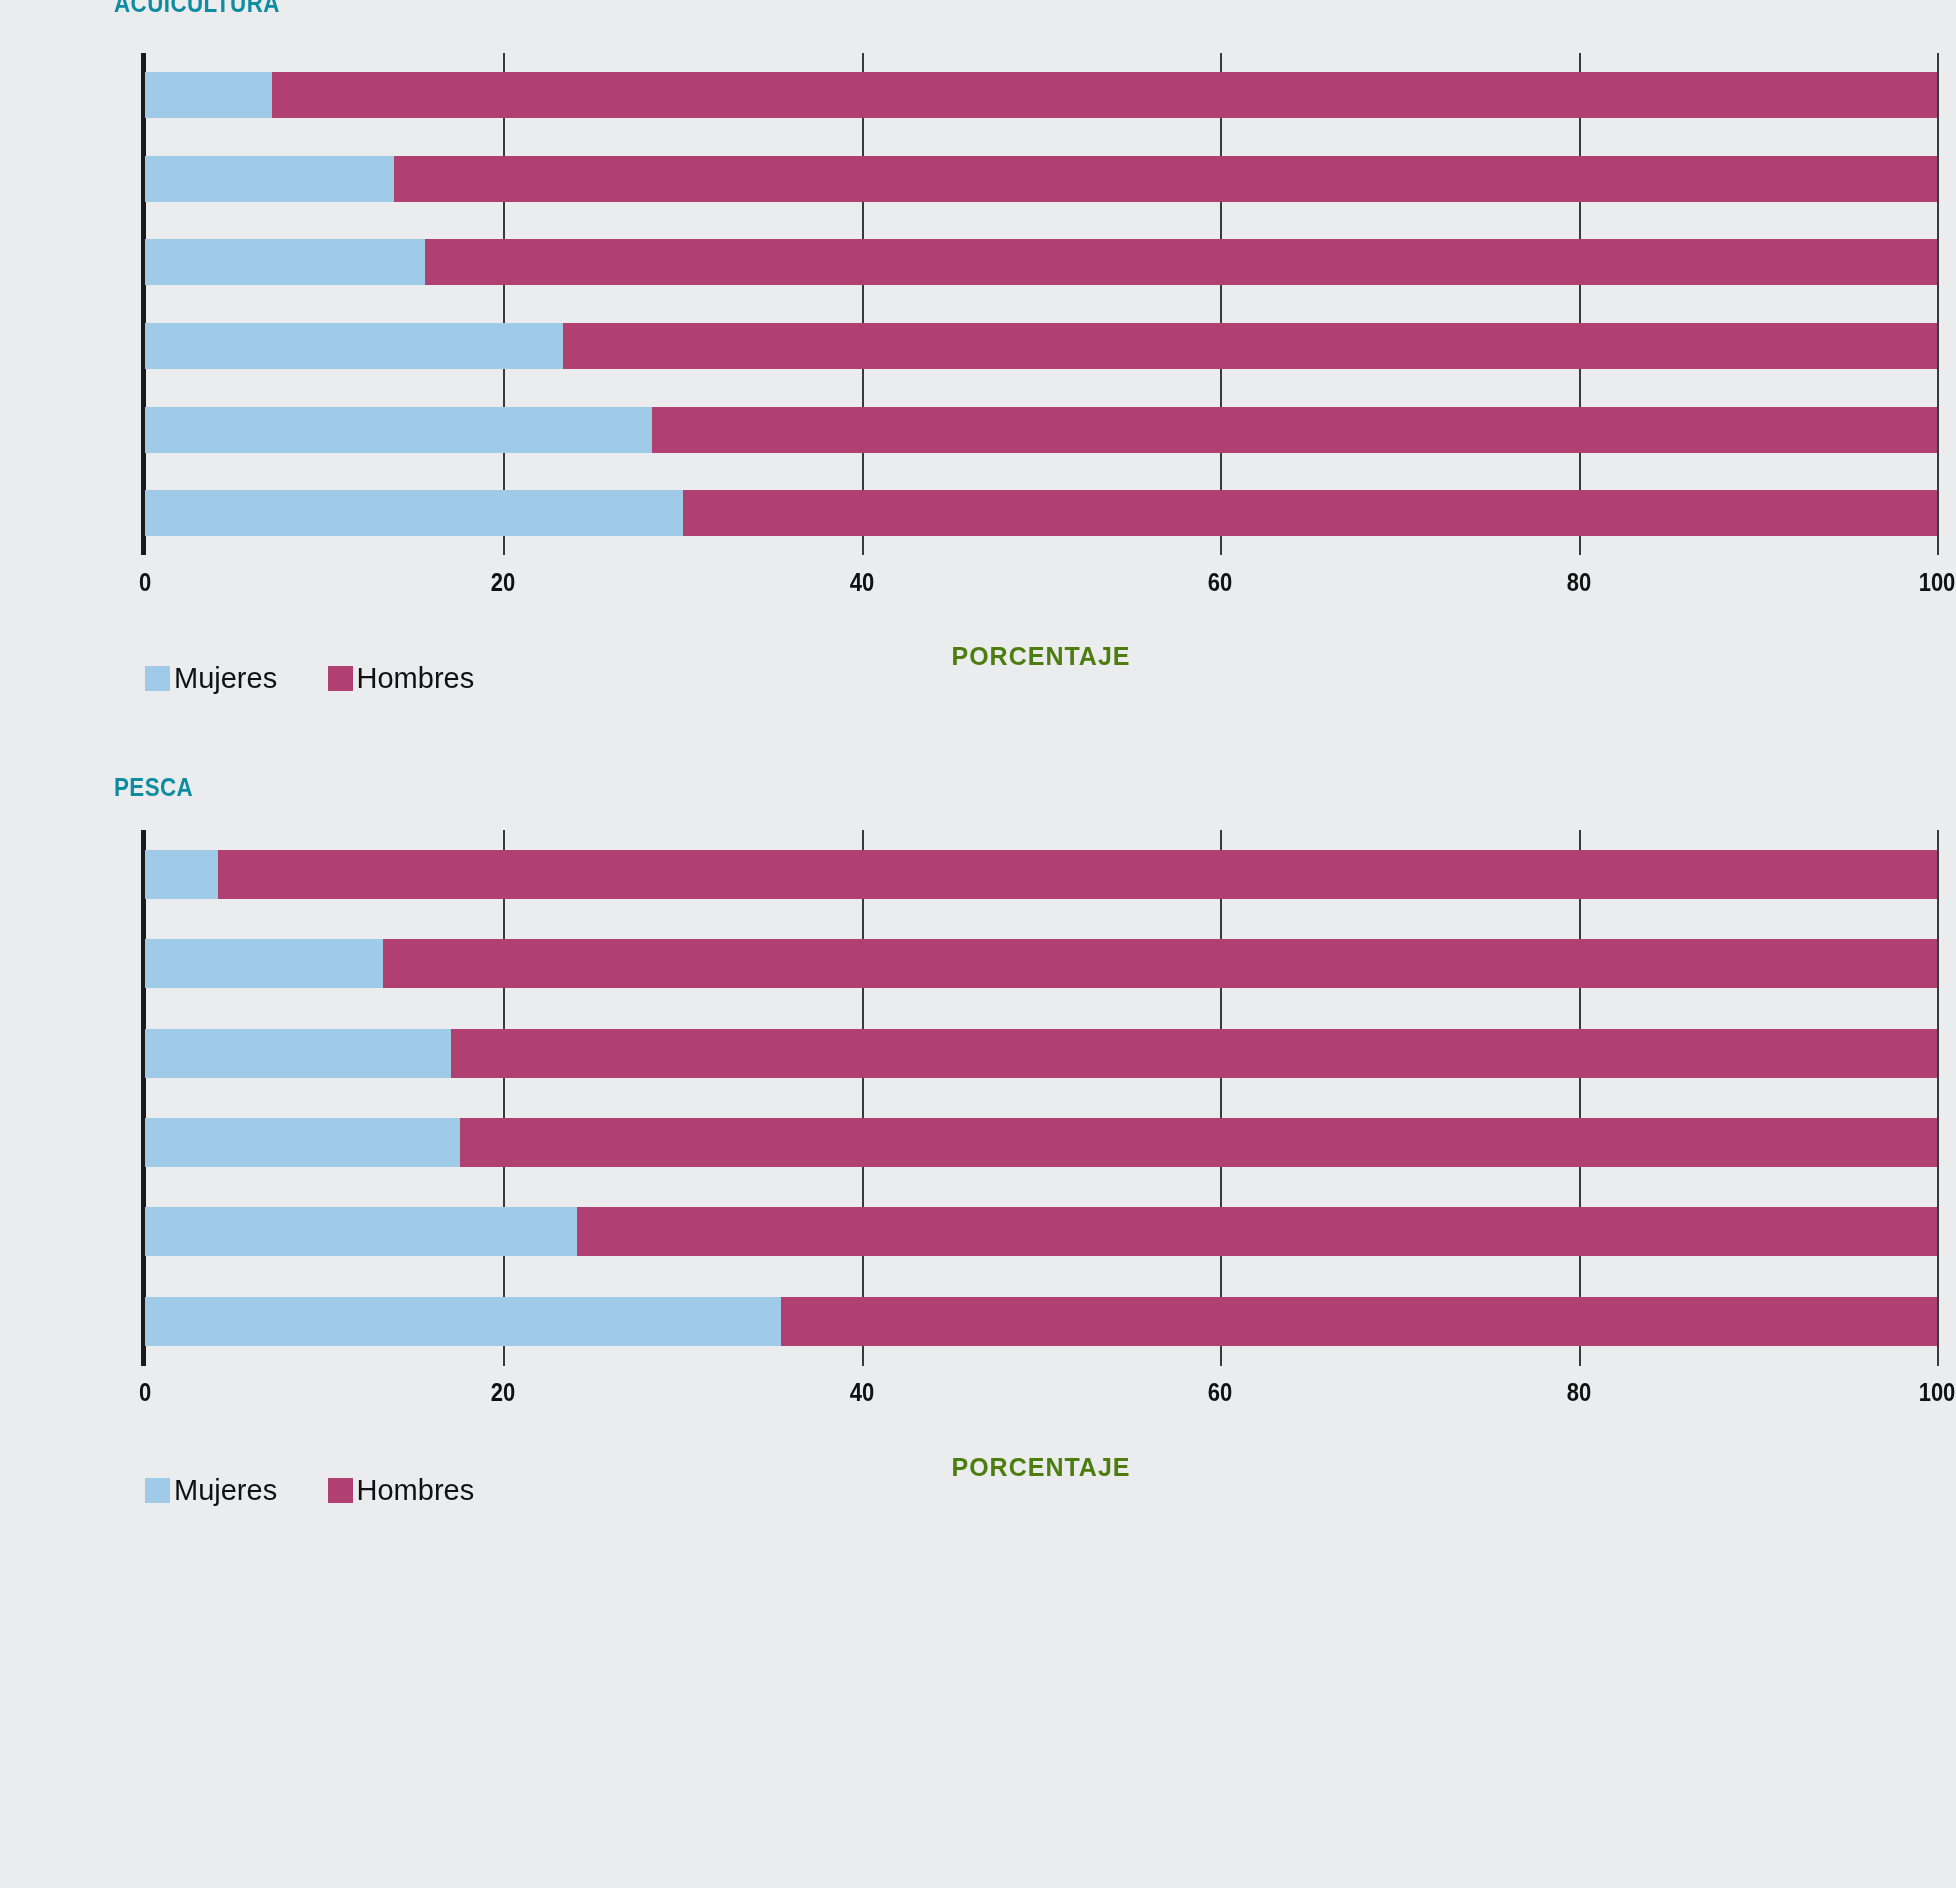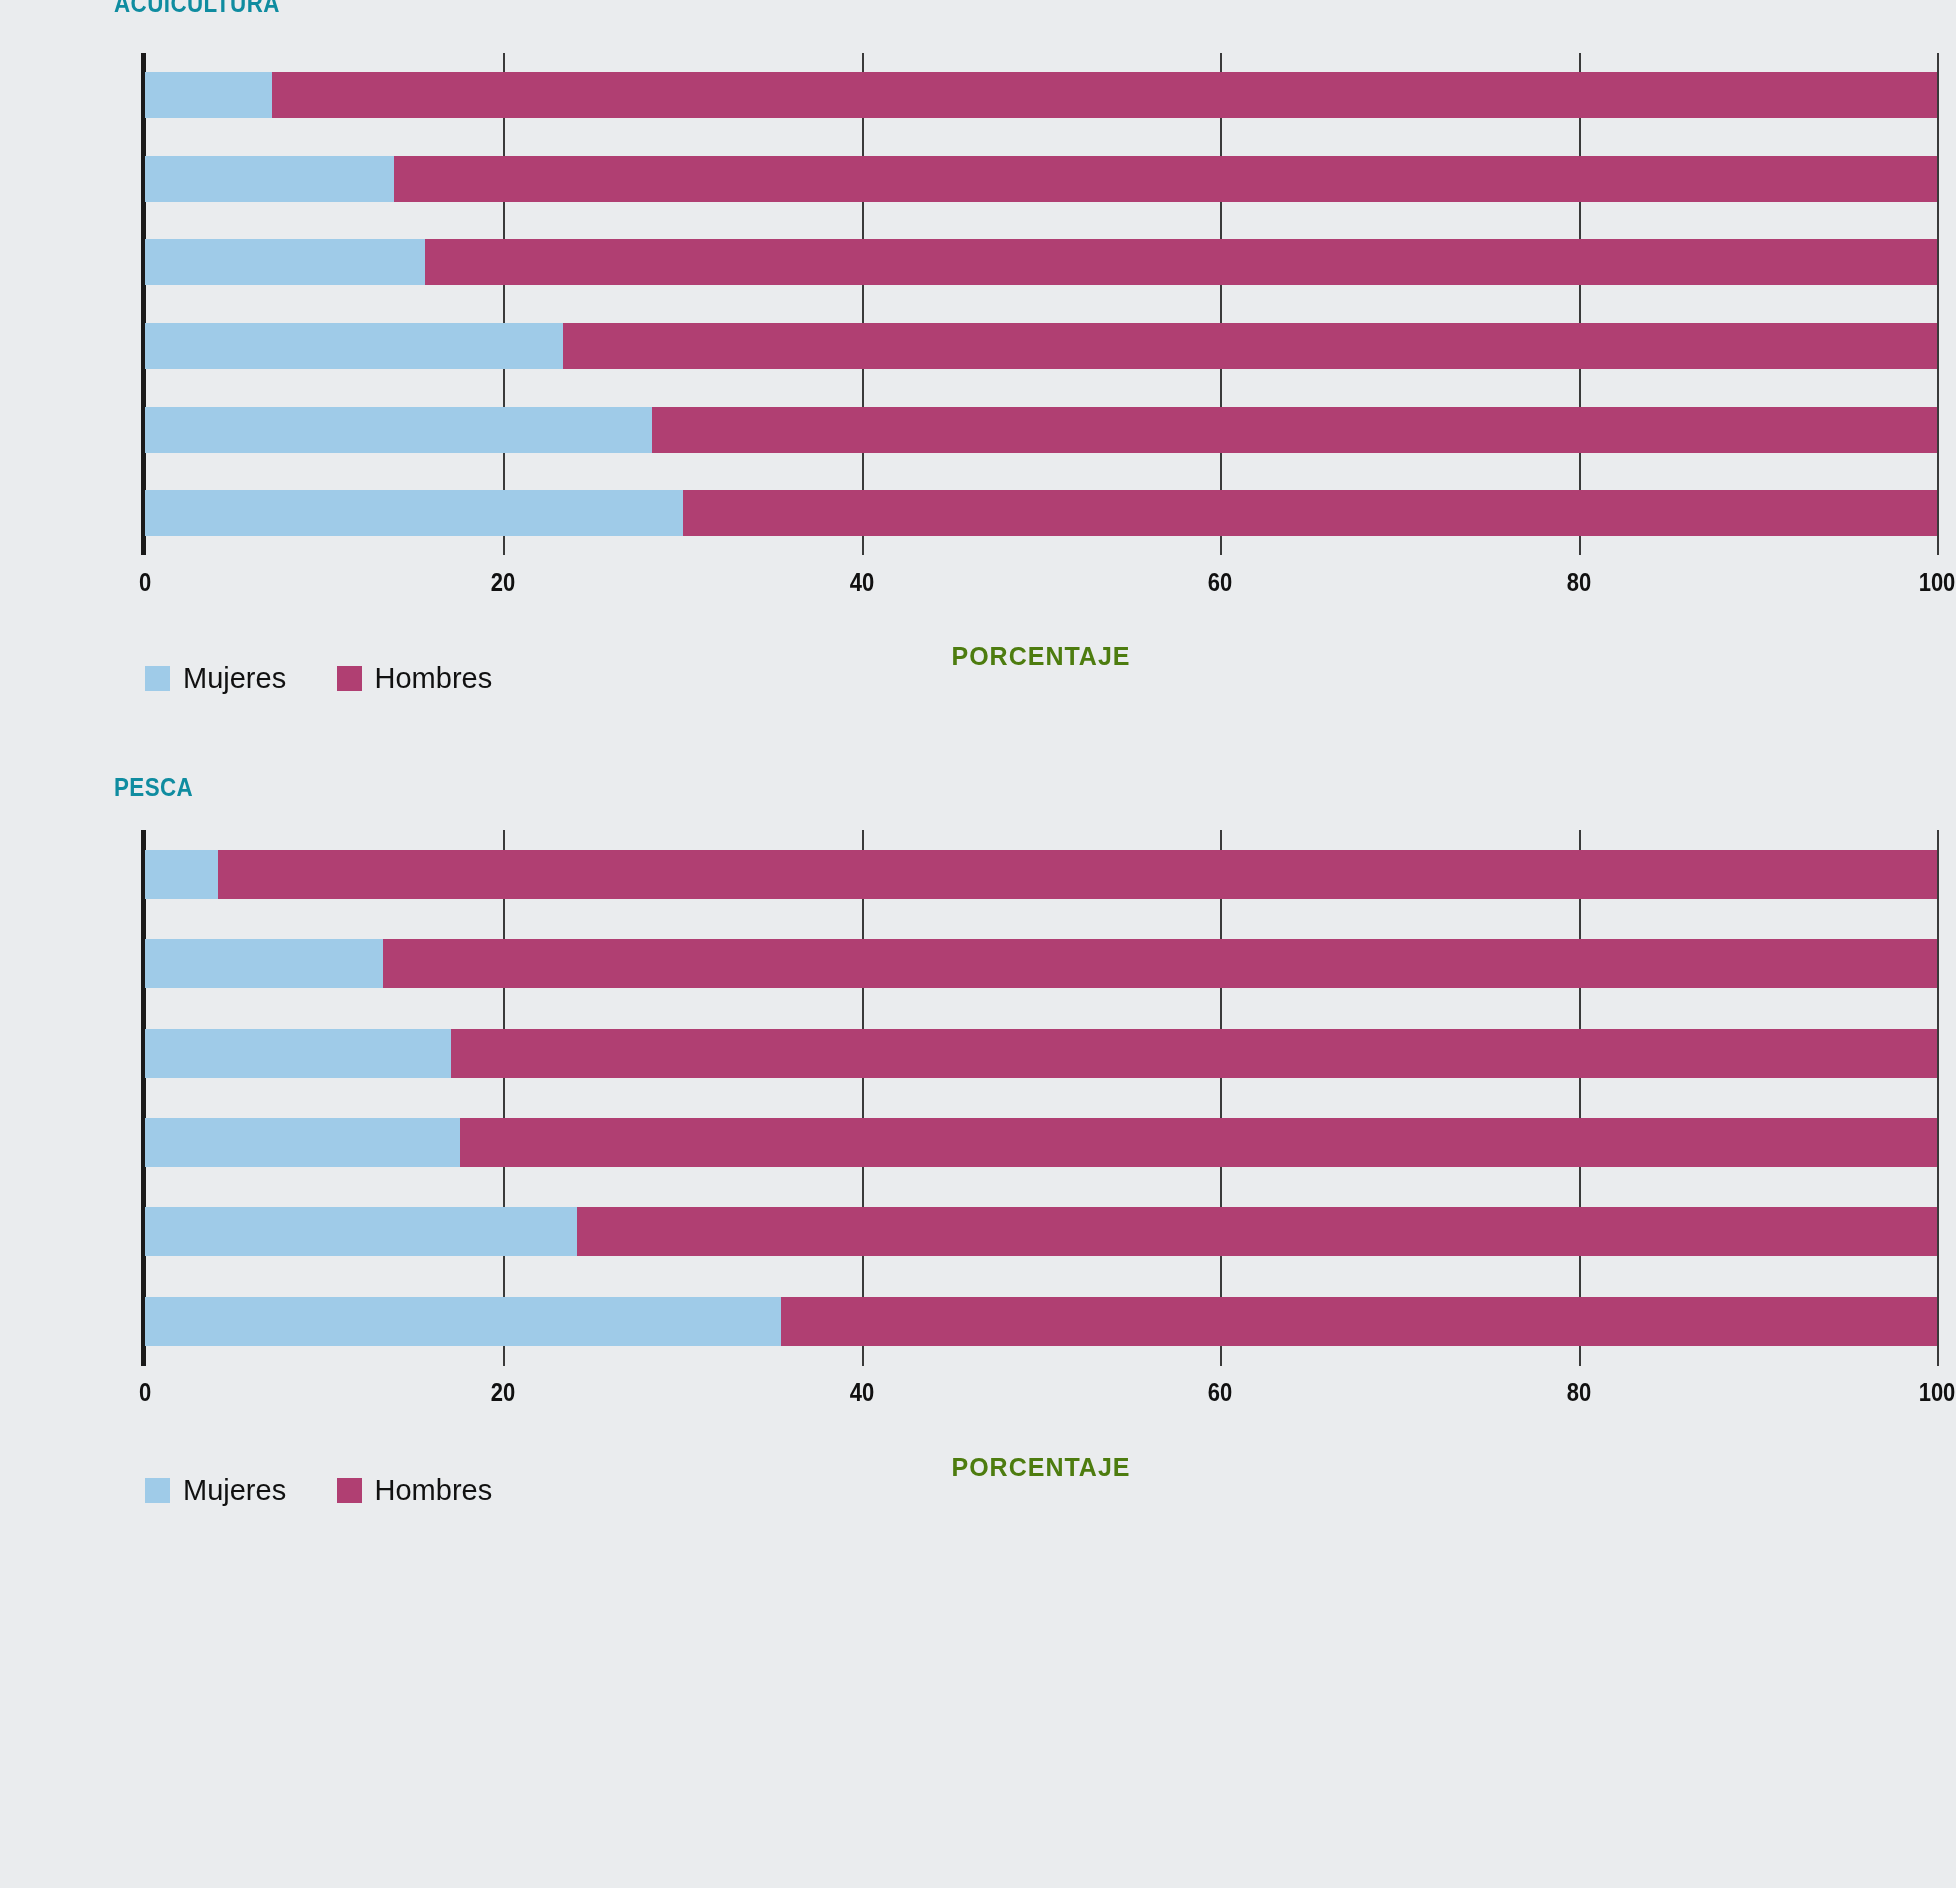--- a/index.html
+++ b/index.html
@@ -72,21 +72,21 @@
     color:#4d7c0f;
     margin-top:27px;
   }
   .legend{
     position:absolute;
     display:flex;
     align-items:center;
     gap:17.4px;
     left:145px;
   }
-  .legend-item{display:flex;align-items:center;gap:13px;margin-right:33px;}
+  .legend-item{display:flex;align-items:center;gap:4px;margin-right:33px;}
   .swatch{width:25px;height:25px;display:block;}
   .legend-label{font-size:29px;color:#111;}
 </style>
 </head>
 <body>
 
 <div class="panel" id="panel-0" style="top:0;height:898px;">
   <div class="panel-title" style="left:114px;top:-11.6px;">ACUICULTURA</div>
 
   <div class="plot" id="plot-0" style="top:53px;height:502px;">

